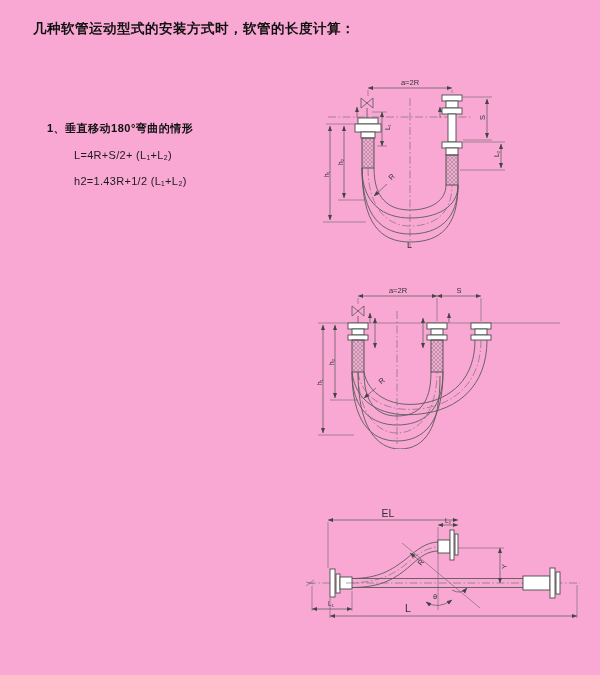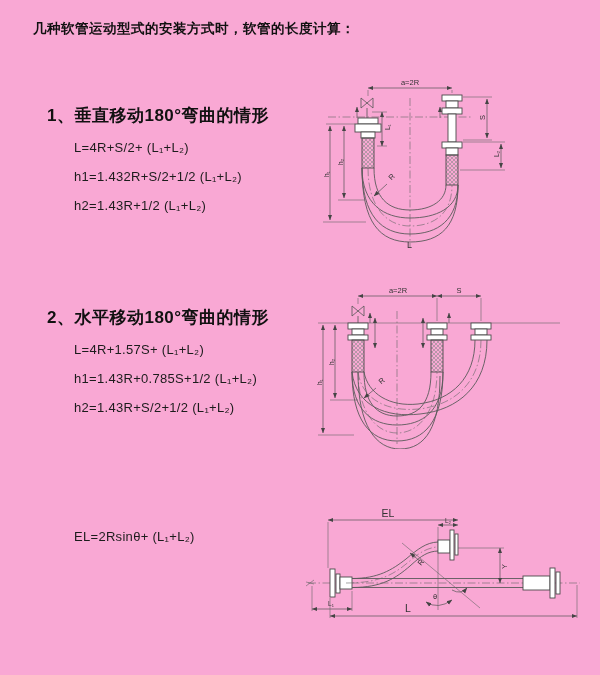--- a/index.html
+++ b/index.html
@@ -5,22 +5,22 @@
   html,body{margin:0;padding:0;background:#e8e8e8;}
   .page{
     position:relative;width:600px;height:675px;background:#f9a8d4;
     font-family:"Liberation Sans","DejaVu Sans",sans-serif;color:#1a1a1a;overflow:hidden;
   }
   .title{
     position:absolute;left:33px;top:20px;font-size:13.5px;font-weight:bold;
     letter-spacing:0.5px;color:#111;white-space:nowrap;
   }
   .section{position:absolute;white-space:nowrap;}
-  .heading{font-size:17px;font-weight:bold;color:#111;margin:0 0 13px 0;letter-spacing:0.5px;}
-  .formula{font-size:13px;color:#1c1c1c;margin:5px 0 14px 27px;letter-spacing:0.3px;}
+  .heading{font-size:11px;font-weight:bold;color:#111;margin:17px 0 13px 0;letter-spacing:0.5px;}
+  .formula{font-size:11px;color:#1c1c1c;margin:12px 0 14px 27px;letter-spacing:0.3px;}
   .diagram{position:absolute;}
   svg text{font-family:"Liberation Sans","DejaVu Sans",sans-serif;fill:#333;}
   .lbl{font-size:7.5px;}
   .lbl-big{font-size:10.5px;}
   .lbl-sm{font-size:6.5px;}
   .ln{stroke:#555;stroke-width:0.8;fill:none;}
   .thin{stroke:#666;stroke-width:0.6;fill:none;}
   .dim{stroke:#555;stroke-width:0.7;fill:none;}
   .cdash{stroke:#666;stroke-width:0.6;fill:none;stroke-dasharray:8 2.5 1.5 2.5;}
   .hose{stroke:#5a5a5a;stroke-width:0.9;fill:none;}
@@ -41,33 +41,25 @@
         <path d="M0,1.2 L10,5 L0,8.8 z" fill="#444"></path>
       </marker>
     </defs>
   </svg>
 
   <div class="title">几种软管运动型式的安装方式时，软管的长度计算：</div>
 
   <div class="section" style="left:47px;top:104px">
     <div class="heading">1、垂直移动180°弯曲的情形</div>
     <div class="formula">L=4R+S/2+ (L₁+L₂)</div>
-    <div class="formula">h1=1.432R+S/2+1/2 (L₁+L₂)</div>
     <div class="formula">h2=1.43R+1/2 (L₁+L₂)</div>
   </div>
 
-  <div class="section" style="left:47px;top:306px">
-    <div class="heading">2、水平移动180°弯曲的情形</div>
-    <div class="formula">L=4R+1.57S+ (L₁+L₂)</div>
-    <div class="formula">h1=1.43R+0.785S+1/2 (L₁+L₂)</div>
-    <div class="formula">h2=1.43R+S/2+1/2 (L₁+L₂)</div>
-  </div>
 
   <div class="section" style="left:47px;top:524px">
-    <div class="formula">EL=2Rsinθ+ (L₁+L₂)</div>
   </div>
 
   <svg class="diagram" style="left:310px;top:76px" width="275" height="178" viewBox="0 0 275 178">
 
     <g>
       <line class="cdash" x1="18" y1="41" x2="163" y2="41"></line>
       <line class="cdash" x1="100" y1="22" x2="100" y2="172"></line>
     </g>
 
     <g>

